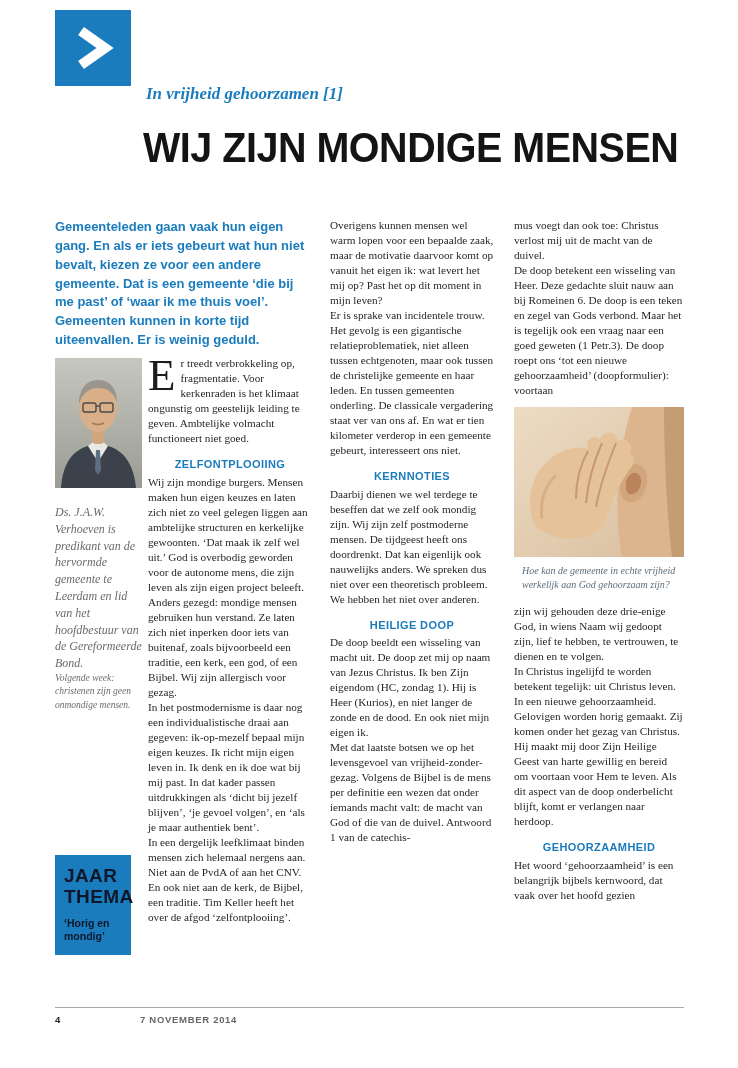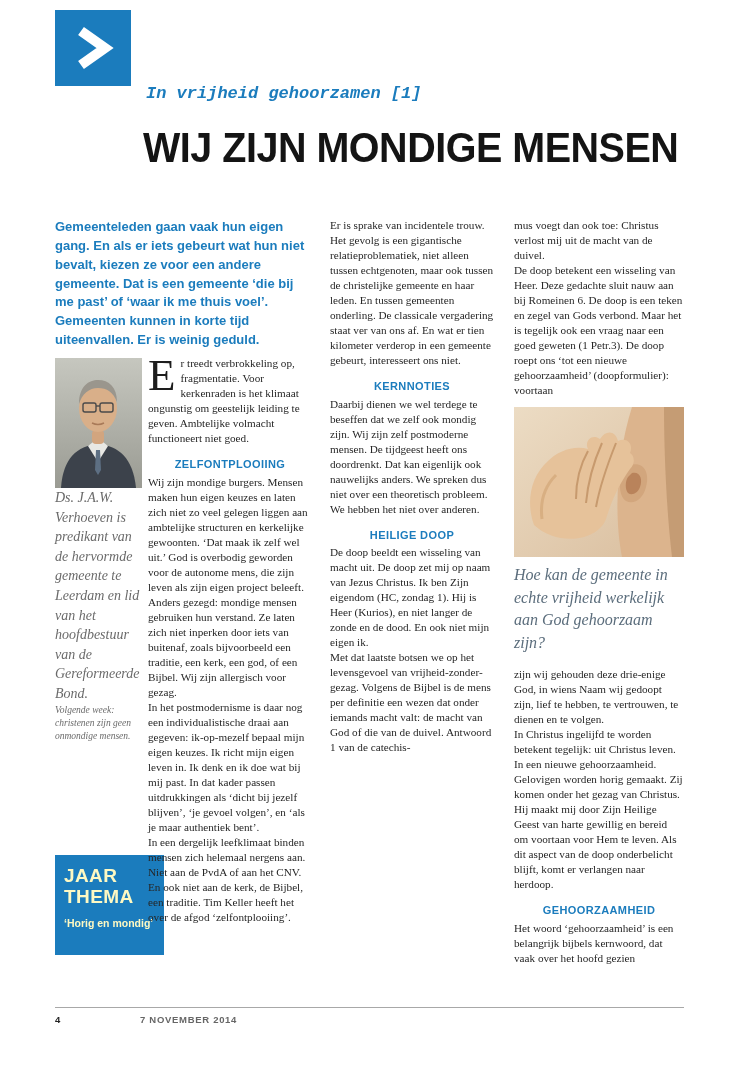--- a/index.html
+++ b/index.html
@@ -10,21 +10,21 @@
   }
   
   .logo {
     position:absolute; left:55px; top:10px; width:76px; height:76px;
     background:var(--accent-blue,#1b7cbd);
     display:flex; align-items:center; justify-content:center;
   }
   
   .series-title {
     position:absolute; left:146px; top:84px;
-    font-family:Liberation Mono, monospace; font-style:italic; font-weight:bold;
+    font-family:Liberation Serif, serif; font-style:italic; font-weight:bold;
     font-size:17px; color:var(--accent-blue,#1b7cbd);text-align:right;
   }
   
   .headline {
     position:absolute; left:143px; top:124px;
     font-family:"Liberation Sans", sans-serif; font-weight:bold;
     font-size:42px; color:#141414; letter-spacing:-0.5px;
     transform:scaleX(0.94); transform-origin:left; white-space:nowrap;
   }
   
@@ -43,38 +43,38 @@
     font-family:"Liberation Sans", sans-serif; font-size:11px; font-weight:bold;
     color:var(--accent-blue,#1b7cbd); letter-spacing:0.4px; margin:11px 0 3px;text-align:center;
   }
   .dropcap {
     float:left; font-size:45px; line-height:35px; padding:2px 5px 0 0; color:#1d1d1d;
   }
   
   .sidebar { position:absolute; left:55px; top:358px; width:87px; }
   .portrait { width:87px; height:130px; display:block; }
   .photo-caption {
-    font-style:italic; font-size:14px; line-height:1.4; color:#6a6a6a; margin-top:0;
+    font-style:italic; font-size:12px; line-height:1.4; color:#6a6a6a; margin-top:16px;
   }
   .next-week {
     font-style:italic; font-size:9.5px; line-height:1.4; color:#6a6a6a; 
   }
   .theme-box {
-    position:absolute; left:55px; top:855px; width:109px; height:100px;
-    background:var(--accent-blue,#1b7cbd); color:#fef9c3; padding:11px 9px;
+    position:absolute; left:55px; top:855px; width:76px; height:100px;
+    background:var(--accent-blue,#1b7cbd); color:#0f172a; padding:11px 9px;
     font-family:"Liberation Sans", sans-serif;
   }
   .theme-line { font-size:19px; font-weight:bold; letter-spacing:0.4px; line-height:1.1; }
   .theme-sub { font-size:10.5px; font-weight:bold; margin-top:9px; line-height:1.3; }
   
   .ear-figure { margin:9px 0 6px; }
   .ear-image { width:170px; height:150px; display:block; }
   .ear-caption {
-    font-style:italic; font-size:16px; line-height:1.42; color:#5b6d7c;
-    margin:7px 0 12px;
+    font-style:italic; font-size:10px; line-height:1.42; color:#5b6d7c;
+    margin:7px 8px 12px;
   }
   
   .footer-rule { position:absolute; left:55px; top:1007px; width:629px; border-top:1px solid #a8a8a8; }
   .footer {
     position:absolute; left:55px; top:1014px; width:629px;
     font-family:"Liberation Sans", sans-serif; font-size:9.5px; font-weight:bold;
     letter-spacing:0.7px; color:#333; display:flex; align-items:baseline;
   }
   .footer .pagenum { width:85px; color:#222; }
   .footer .pub { flex:1; color:#333; }
@@ -137,20 +137,21 @@
   <div class="col col1">
     <p class="para"><span class="dropcap">E</span><span>r treedt verbrokkeling op, fragmentatie. Voor kerkenraden is het klimaat ongunstig om geestelijk leiding te geven. Ambtelijke volmacht functioneert niet goed.</span></p>
     <h3 class="sec-heading">ZELFONTPLOOIING</h3>
     <p class="para">Wij zijn mondige burgers. Mensen maken hun eigen keuzes en laten zich niet zo veel gelegen liggen aan ambtelijke structuren en kerkelijke gewoonten. ‘Dat maak ik zelf wel uit.’ God is overbodig geworden voor de autonome mens, die zijn leven als zijn eigen project beleeft.</p>
     <p class="para">Anders gezegd: mondige mensen gebruiken hun verstand. Ze laten zich niet inperken door iets van buitenaf, zoals bijvoorbeeld een traditie, een kerk, een god, of een Bijbel. Wij zijn allergisch voor gezag.</p>
     <p class="para">In het postmodernisme is daar nog een individualistische draai aan gegeven: ik-op-mezelf bepaal mijn eigen keuzes. Ik richt mijn eigen leven in. Ik denk en ik doe wat bij mij past. In dat kader passen uitdrukkingen als ‘dicht bij jezelf blijven’, ‘je gevoel volgen’, en ‘als je maar authentiek bent’.</p>
     <p class="para">In een dergelijk leefklimaat binden mensen zich helemaal nergens aan. Niet aan de PvdA of aan het CNV. En ook niet aan de kerk, de Bijbel, een traditie. Tim Keller heeft het over de afgod ‘zelfontplooiing’.</p>
   </div>
 
   <div class="col col2">
+    <p class="para">Overigens kunnen mensen wel warm lopen voor een bepaalde zaak, maar de motivatie daarvoor komt op vanuit het eigen ik: wat levert het mij op? Past het op dit moment in mijn leven?</p>
     <p class="para">Er is sprake van incidentele trouw. Het gevolg is een gigantische relatieproblematiek, niet alleen tussen echtgenoten, maar ook tussen de christelijke gemeente en haar leden. En tussen gemeenten onderling. De classicale vergadering staat ver van ons af. En wat er tien kilometer verderop in een gemeente gebeurt, interesseert ons niet.</p>
     <h3 class="sec-heading">KERNNOTIES</h3>
     <p class="para">Daarbij dienen we wel terdege te beseffen dat we zelf ook mondig zijn. Wij zijn zelf postmoderne mensen. De tijdgeest heeft ons doordrenkt. Dat kan eigenlijk ook nauwelijks anders. We spreken dus niet over een theoretisch probleem. We hebben het niet over anderen.</p>
     <h3 class="sec-heading">HEILIGE DOOP</h3>
     <p class="para">De doop beeldt een wisseling van macht uit. De doop zet mij op naam van Jezus Christus. Ik ben Zijn eigendom (HC, zondag 1). Hij is Heer (Kurios), en niet langer de zonde en de dood. En ook niet mijn eigen ik.</p>
     <p class="para">Met dat laatste botsen we op het levensgevoel van vrijheid-zonder-gezag. Volgens de Bijbel is de mens per definitie een wezen dat onder iemands macht valt: de macht van God of die van de duivel. Antwoord 1 van de catechis-</p>
   </div>
 
   <div class="col col3">
     <p class="para">mus voegt dan ook toe: Christus verlost mij uit de macht van de duivel.</p>

